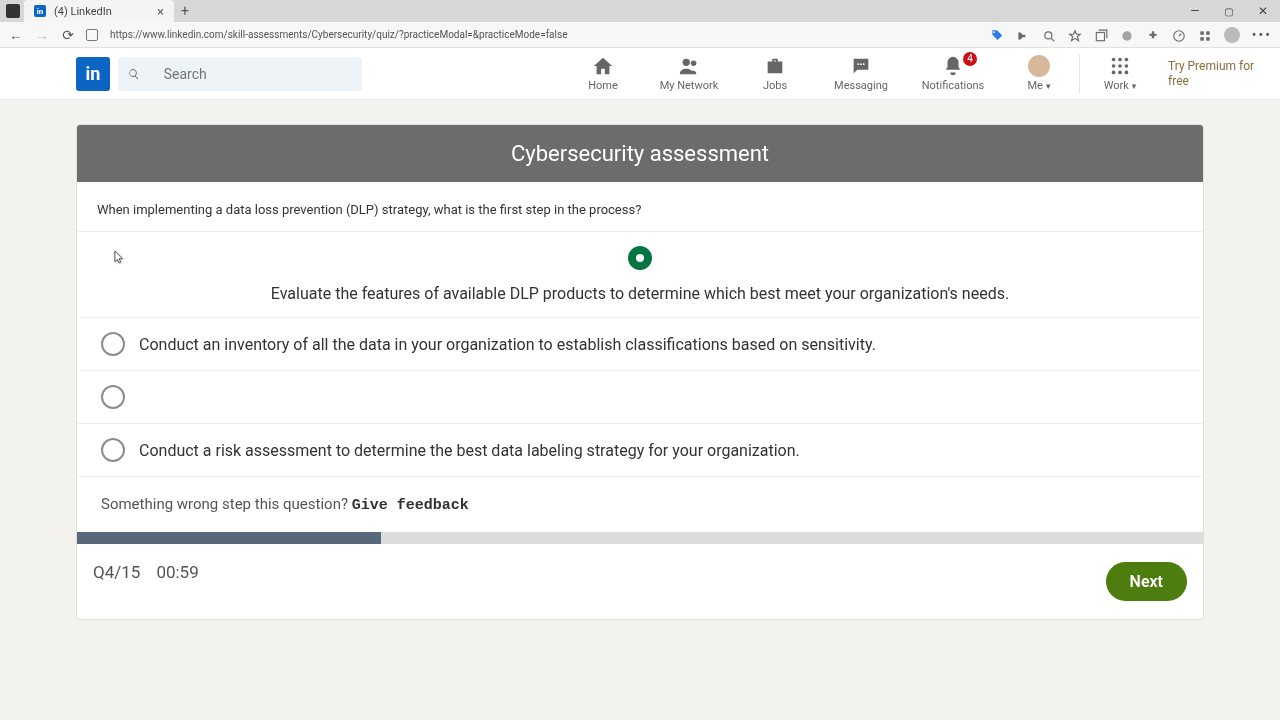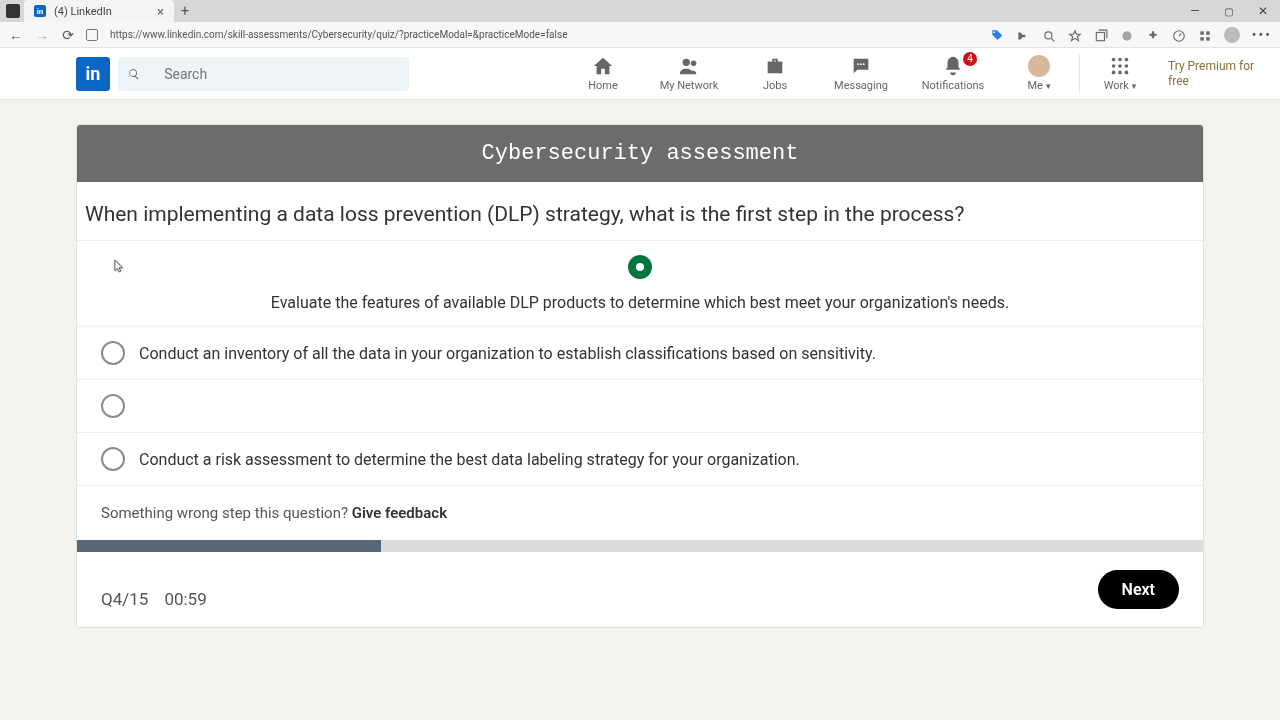--- a/index.html
+++ b/index.html
@@ -27,57 +27,57 @@
   .addrbar .url { color:#555; }
   .addrbar .right-icons { display:flex; align-items:center; gap:12px; }
   .addrbar .ri { width:14px; height:14px; color:#6b6b6b; }
   .addrbar .ri svg{width:100%;height:100%;}
   .addrbar .dots{font-size:14px;color:#555;letter-spacing:2px;}
   .addrbar .profile{width:16px;height:16px;border-radius:50%;background:#bbb;}
 
   
   .ln-header { height:52px; background:#fff; border-bottom:1px solid #e6e6e6; display:flex; align-items:center; padding:0 0 0 76px;}
   .ln-logo { width:34px; height:34px; background:#0a66c2; color:#fff; font-weight:700; font-size:18px; display:flex; align-items:center; justify-content:center; border-radius:3px;}
-  .ln-search { margin-left:8px; width:291px; height:34px; background:#eef3f8; border-radius:4px; display:flex; align-items:center; padding:0 10px; gap:24px; color:#666; font-size:14px;}
+  .ln-search { margin-left:8px; width:244px; height:34px; background:#eef3f8; border-radius:4px; display:flex; align-items:center; padding:0 10px; gap:24px; color:#666; font-size:14px;}
   .ln-search svg{width:14px;height:14px;fill:#666;}
   .ln-search input{border:none;background:transparent;outline:none;font-size:14px;color:#333;width:100%;}
   .ln-nav { margin-left:auto; display:flex; align-items:stretch; height:52px;}
   .ln-nav-item { width:80px; display:flex; flex-direction:column; align-items:center; justify-content:center; font-size:11px; color:#666; gap:2px; cursor:pointer; position:relative;}
   .ln-nav-item.wide{width:92px;}
   .ln-nav-item .ic{width:22px;height:22px;}
   .ln-nav-item .ic svg{width:100%;height:100%;fill:#666;}
   .ln-nav-item .badge{position:absolute; top:4px; right:22px; background:#cc1016; color:#fff; font-size:10px; min-width:14px; height:14px; border-radius:7px; display:flex;align-items:center;justify-content:center;padding:0 3px;}
   .ln-nav-item .avatar{width:22px;height:22px;border-radius:50%;background:#d7b89b;}
   .ln-nav-item .caret::after{content:"▾"; font-size:9px; margin-left:3px;}
   .ln-nav-sep{width:1px;background:#e6e6e6;margin:6px 0;}
   .ln-premium { width:120px; display:flex; align-items:center; justify-content:center; font-size:12px; color:#8a6d3b; text-align:left; line-height:1.2; padding:0 8px;}
 
   
   .page-bg{background:#f3f2ef; height:620px; padding-top:24px;}
   .card{ width:1128px; margin:0 auto; background:#fff; border:1px solid #e0e0e0; border-radius:4px; overflow:hidden;}
-  .card-header{ background:#6c6c6c; color:#fff; text-align:center; padding:16px 0; font-size:22px; font-weight:400;font-family:Liberation Mono, monospace;}
-  .question{ padding:20px 8px 14px; font-size:21px; color:#333;}
+  .card-header{ background:#6c6c6c; color:#fff; text-align:center; padding:16px 0; font-size:22px; font-weight:400;}
+  .question{ padding:20px 20px 14px; font-size:13px; color:#333;}
   .option-row{ display:flex; align-items:center; gap:14px; padding:14px 24px; border-top:1px solid #eee; font-size:16px; color:#333; cursor:pointer;}
   .radio{ width:24px;height:24px;border:2px solid #8c8c8c;border-radius:50%; flex-shrink:0; display:flex;align-items:center;justify-content:center;}
   .radio.selected{ background:#057642; border-color:#057642;}
   .radio.selected::after{ content:""; width:8px;height:8px;border-radius:50%;background:#fff;}
   .option-row.with-cursor{position:relative;flex-direction:column;}
   .cursor-icon{position:absolute; left:35px; top:17px; width:14px;height:14px;}
   .cursor-icon svg{filter:drop-shadow(0 0 1px rgba(0,0,0,0.4));}
 
   .feedback-row{ padding:18px 24px; font-size:15px; color:#555; border-top:1px solid #eee;}
-  .feedback-row .fb-link{color:#333;font-weight:600;}
+  .feedback-row .fb-link{color:#333;font-weight:600;font-family:Liberation Mono, monospace;}
 
   .progress{height:12px;background:#dcdcdc;}
   .progress-fill{height:100%;background:#56687a;}
 
-  .footer{ display:flex; align-items:flex-end; padding:18px 24px;border-radius:32px; }
+  .footer{ display:flex; align-items:flex-start; padding:18px 16px;border-radius:32px; }
   .qcount{font-size:17px;color:#555;margin-right:16px;}
   .timer{font-size:17px;color:#555;}
-  .next-btn{margin-left:auto; background:#000000; color:#fff; border:none; border-radius:22px; padding:10px 24px; font-size:16px; font-weight:600; cursor:pointer;}
+  .next-btn{margin-left:auto; background:#4d7c0f; color:#fff; border:none; border-radius:22px; padding:10px 24px; font-size:16px; font-weight:600; cursor:pointer;}
 </style>
 </head>
 <body>
 
 <div class="titlebar">
   <div class="left-icons">
     <span class="tab-icon"></span>
   </div>
   <div class="tab">
     <span class="favicon">in</span>

